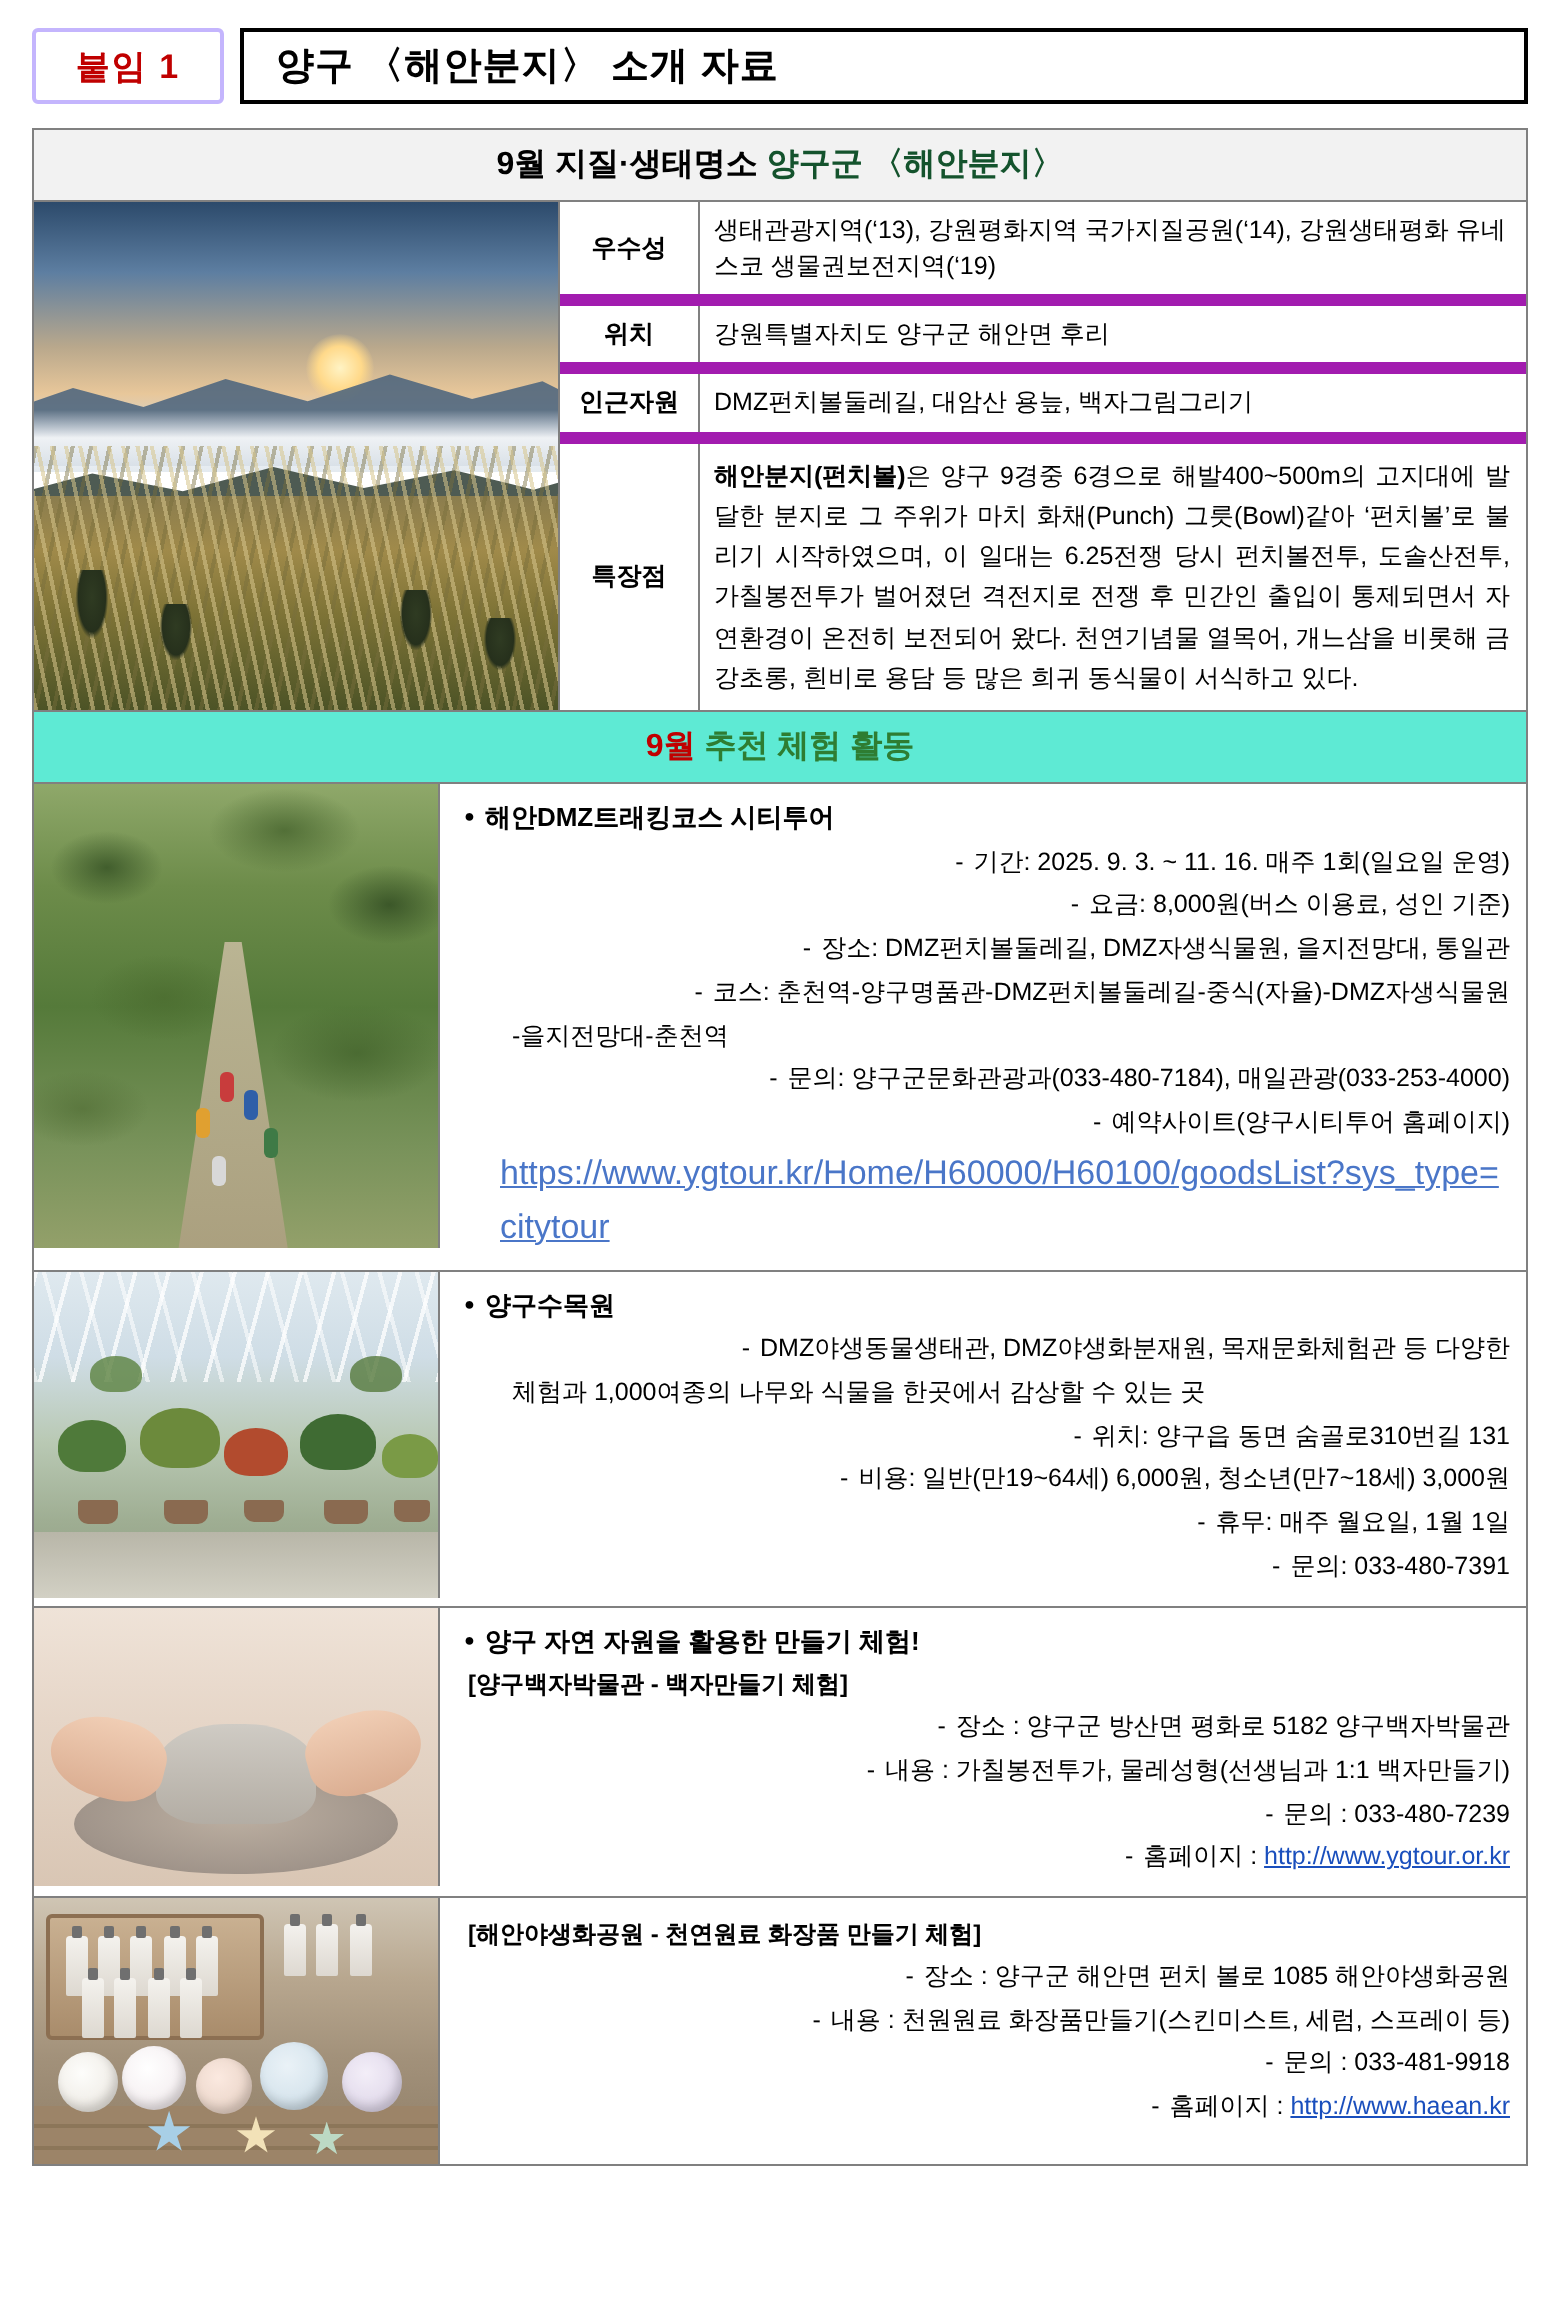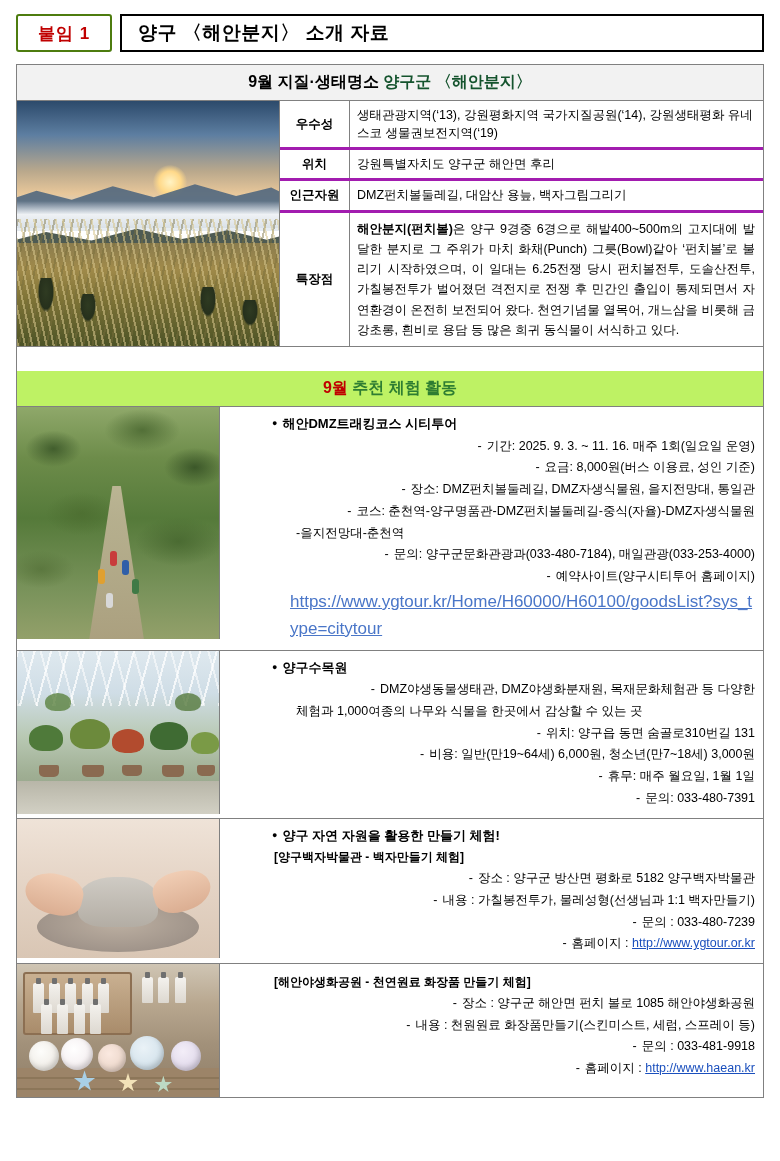--- a/index.html
+++ b/index.html
@@ -25,21 +25,21 @@
   
   .doc-header {
     display: flex;
     align-items: stretch;
     gap: 8px;
     height: 38px;
     margin-bottom: 12px;
   }
   .attach-badge {
     width: 92px;
-    border: 2px solid #4d7c0f;
+    border: 2px solid #c4b5fd;
     border-radius: 3px;
     display: flex;
     align-items: center;
     justify-content: center;
     font-size: 17px;
     font-weight: bold;
     color: #c00000;
     letter-spacing: 1px;
   }
   .doc-title-box {
@@ -64,22 +64,21 @@
     text-align: center;
     padding: 7px 0 7px 0;
     font-size: 16px;
     font-weight: bold;
   }
   .band .hl {
     color: #14532d;
   }
   .band.green {
     color: #2e7d32;
-    background: #bef264;
-    margin-top: 24px;
+    background: #5eead4;
   }
   .band.green .hl2 {
     color: #c00000;
   }
 
   
   .intro {
     display: flex;
     border-bottom: 1.5px solid #808080;
   }
@@ -87,21 +86,21 @@
     width: 262px;
     border-right: 1px solid #808080;
     position: relative;
     overflow: hidden;
   }
   .intro-info {
     flex: 1;
   }
   .info-row {
     display: flex;
-    border-bottom: 3px solid #a21caf;
+    border-bottom: 6px solid #a21caf;
   }
   .info-row:last-child { border-bottom: none; }
   .info-label {
     width: 70px;
     min-width: 70px;
     border-right: 1px solid #808080;
     display: flex;
     align-items: center;
     justify-content: center;
     font-size: 12.5px;
@@ -120,21 +119,20 @@
     text-align: justify;
     line-height: 1.62;
     padding: 6px 8px 6px 7px;
   }
   .info-val b { font-weight: bold; }
 
   
   .act-row {
     display: flex;
     border-bottom: 1px solid #808080;
-    gap: 40px;
   }
   .act-row:last-child { border-bottom: none; }
   .act-photo {
     width: 202px;
     min-width: 202px;
     border-right: 1px solid #808080;
     position: relative;
     overflow: hidden;
   }
   .act-text {

